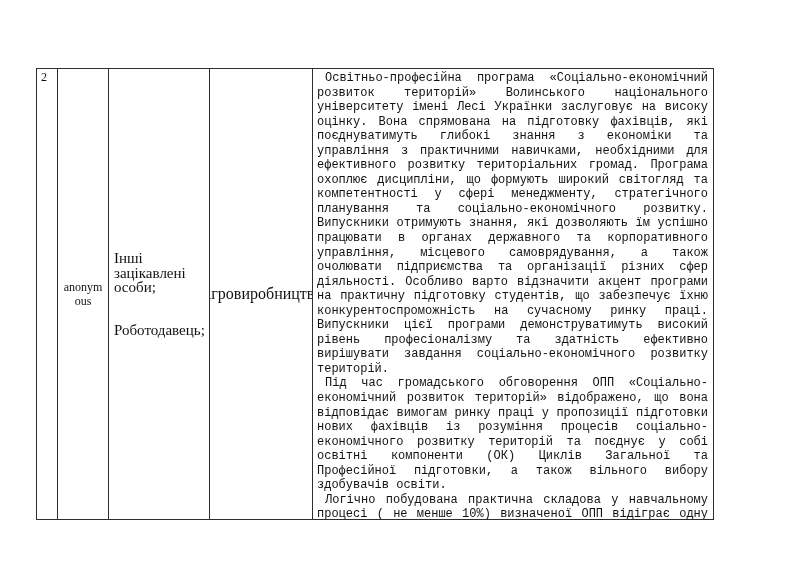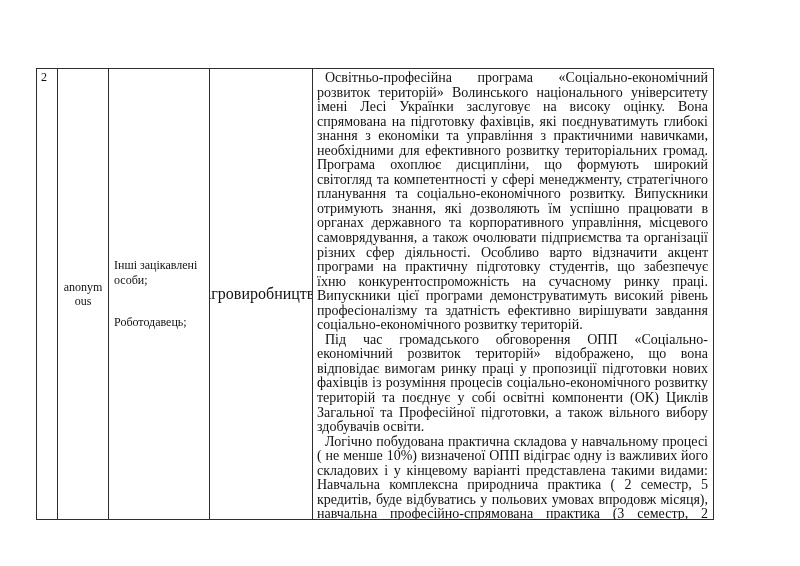--- a/index.html
+++ b/index.html
@@ -54,21 +54,21 @@
     display: inline-block;
     max-width: 40px;
     word-break: break-all;
   }
   .col-stakeholders {
     width: 101px;
     display: flex;
     flex-direction: column;
     justify-content: center;
     padding: 0 4px 0 5px;
-    font-size: 12px;
+    font-size: 15px;
     line-height: 14.5px;
   }
   .col-stakeholders p {
     margin: 0;
   }
   .col-stakeholders p + p {
     margin-top: 28px;
   }
   .col-industry {
     width: 103px;
@@ -76,23 +76,24 @@
     align-items: center;
     justify-content: center;
     padding: 0 2px;
     font-size: 16px;
     line-height: 14.5px;
   }
   .col-review {
     flex: 1;
     border-right: none;
     padding: 2px 5px 0 4px;
-    font-size: 14px;
+    font-size: 12px;
     line-height: 14.55px;
     text-align: justify;
+    font-family: Liberation Mono, monospace;
   }
   .col-review p {
     margin: 0;
   }
   .para {
     text-indent: 8px;
   }
   .review-heading {
     font-weight: bold;
     text-align: left;

